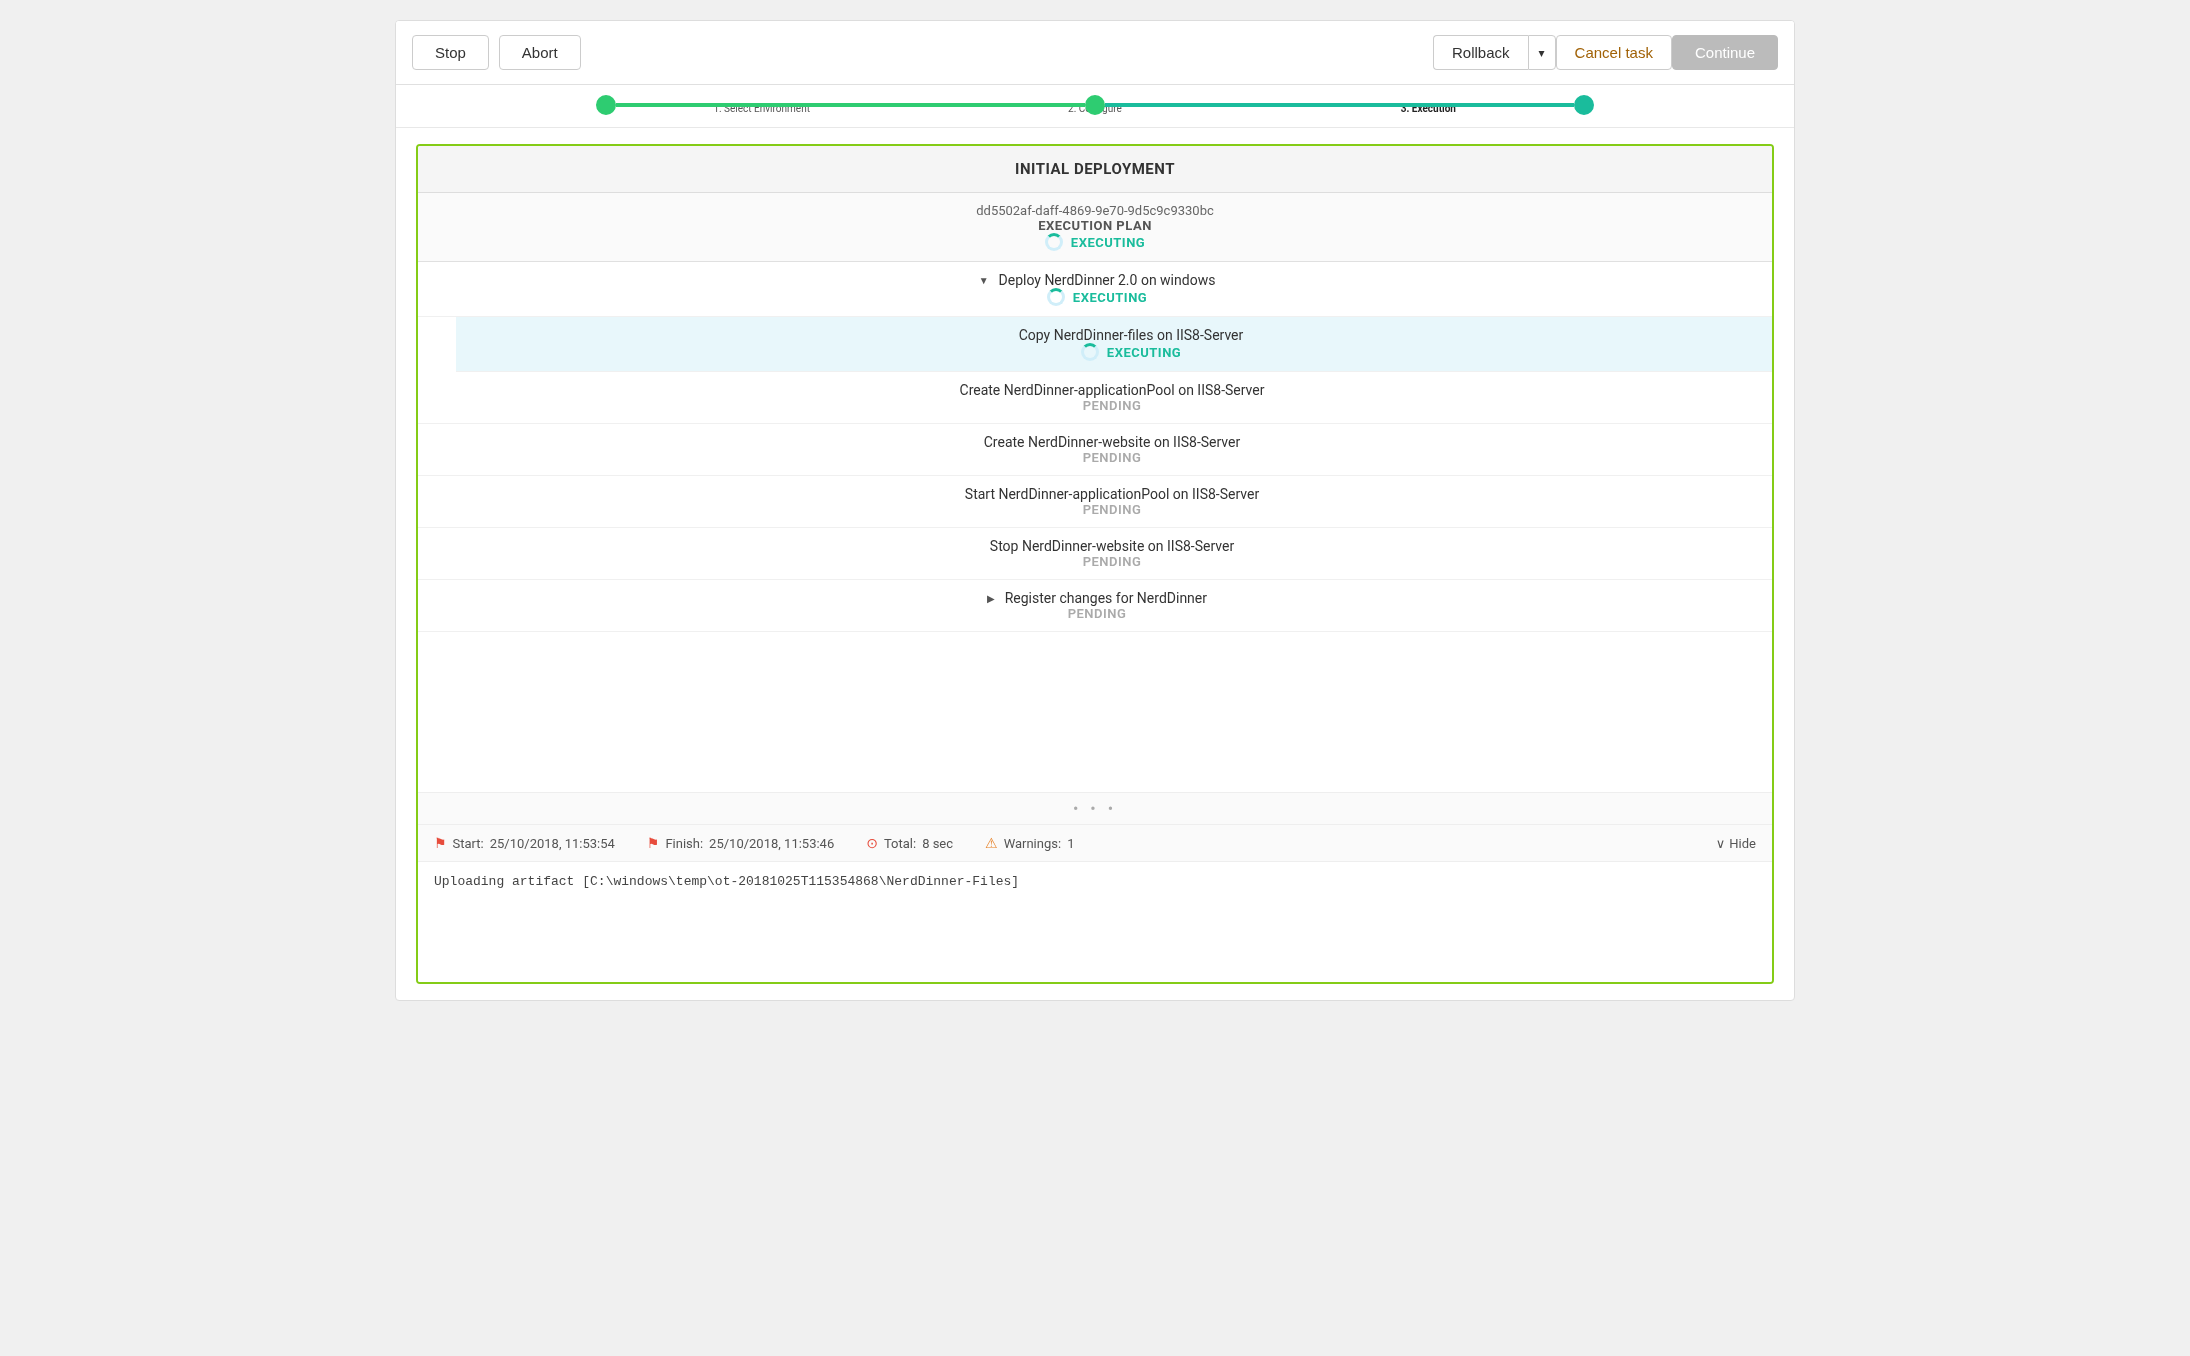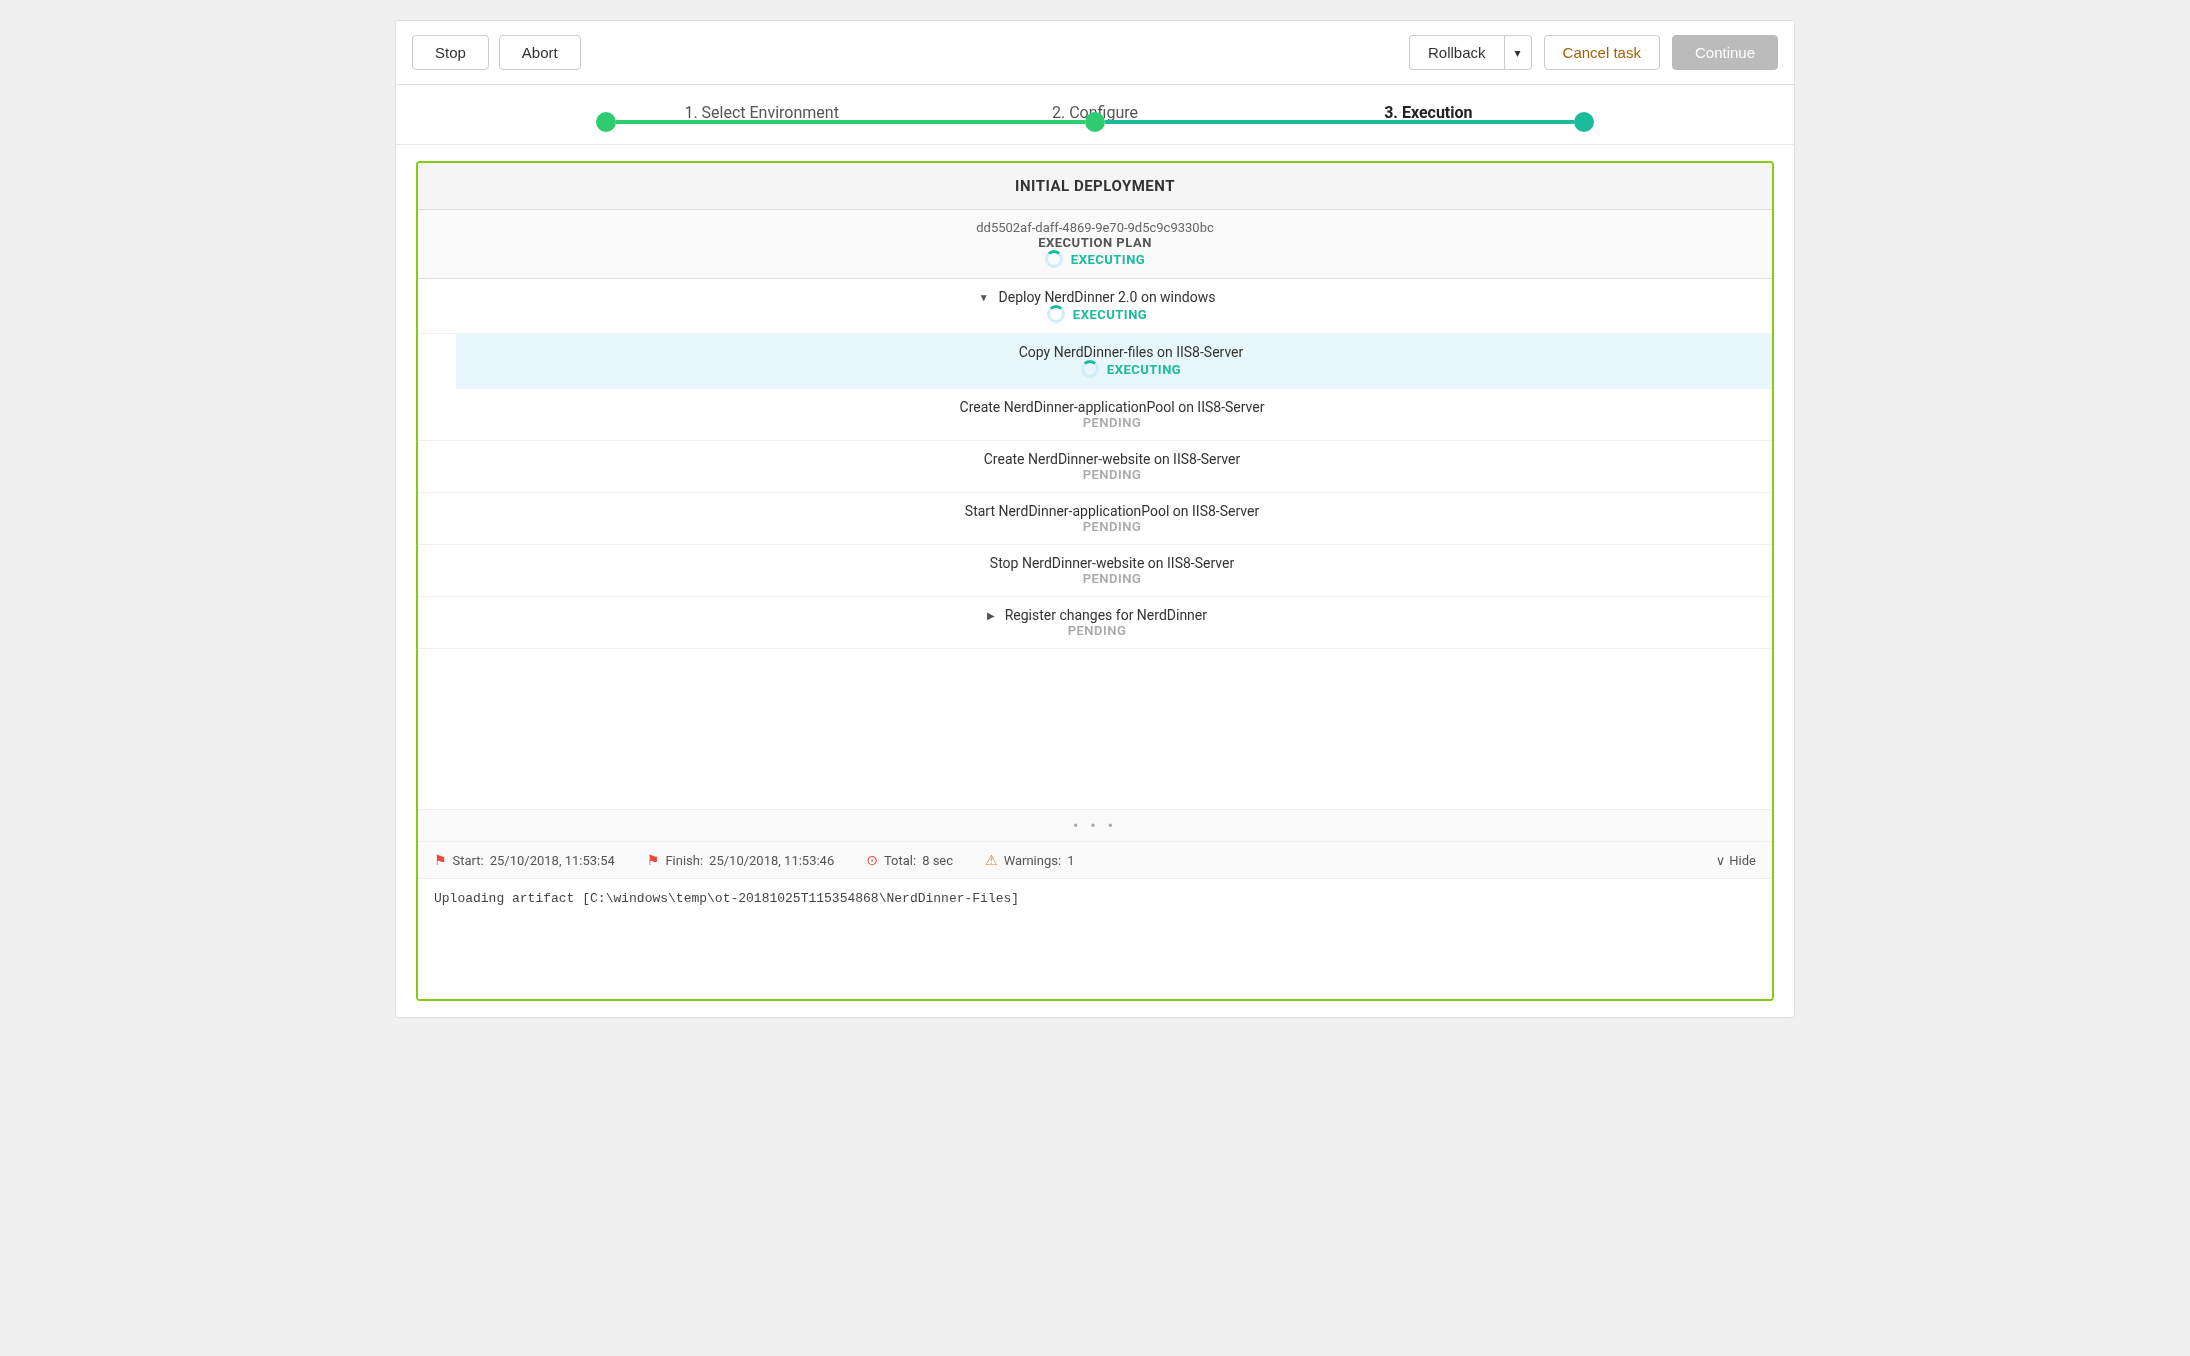--- a/index.html
+++ b/index.html
@@ -29,21 +29,21 @@
       gap: 10px;
       background: #fff;
     }
     .toolbar-left {
       display: flex;
       gap: 10px;
       flex: 1;
     }
     .toolbar-right {
       display: flex;
-      gap: 12px;
+      gap: 0;
       align-items: center;
     }
     .btn {
       border: 1px solid #ccc;
       background: #fff;
       padding: 8px 22px;
       border-radius: 4px;
       cursor: pointer;
       font-size: 15px;
       color: #333;
@@ -104,23 +104,23 @@
       position: relative;
     }
     .step {
       display: flex;
       flex-direction: column;
       align-items: center;
       flex: 1;
       position: relative;
     }
     .step-label {
-      font-size: 16px;
+      font-size: 10px;
       color: #555;
-      margin-bottom: 12px;
+      margin-bottom: 3px;
       white-space: nowrap;
     }
     .step-label.active {
       font-weight: 700;
       color: #222;
     }
     .step-dot {
       width: 20px;
       height: 20px;
       border-radius: 50%;

